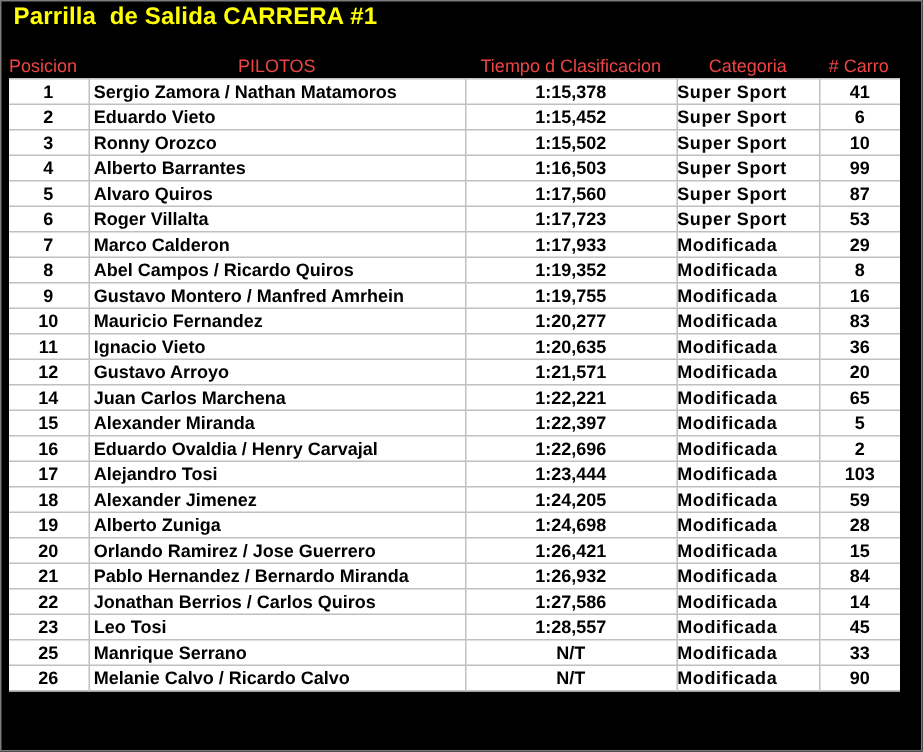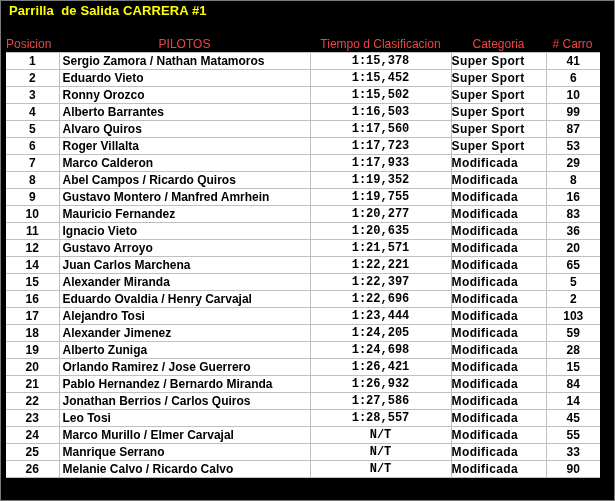--- a/index.html
+++ b/index.html
@@ -20,21 +20,21 @@
       width: 613px; height: 499px;
       border: 1px solid #7a7a7a;
       background: #000000;
     }
     .title {
       position: absolute;
       left: 8px;
       top: 2px;
       color: #ffff00;
       font-weight: bold;
-      font-size: 13px;
+      font-size: 16px;
       letter-spacing: 0.1px;
       white-space: pre;
       text-align: center;
     }
     .header-row {
       position: absolute;
       left: 5px;
       top: 36px;
       height: 15px;
       width: 593px;
@@ -71,21 +71,21 @@
       font-family: "Liberation Sans", sans-serif;
       font-weight: bold;
       font-size: 12px;
       line-height: 16px;
       color: #000000;
       white-space: nowrap;
       overflow: hidden;
     }
     table.grid td.pos { text-align: center; }
     table.grid td.name { text-align: left; padding-left: 3px; }
-    table.grid td.time { text-align: center; font-family: Liberation Mono, monospace; }
+    table.grid td.time { text-align: center; }
     table.grid td.cat { text-align: left; letter-spacing: 0.4px; }
     table.grid td.car { text-align: center; }
     table.grid td:first-child { border-left: none; }
     table.grid td:last-child { border-right: none; }
   </style>
 </head>
 <body>
 
 <div class="frame">
   <div class="title">Parrilla  de Salida CARRERA #1</div>
@@ -255,27 +255,20 @@
           <td class="car">14</td>
         </tr>
         <tr>
           <td class="pos">23</td>
           <td class="name">Leo Tosi</td>
           <td class="time">1:28,557</td>
           <td class="cat">Modificada</td>
           <td class="car">45</td>
         </tr>
         <tr>
-          <td class="pos">24</td>
-          <td class="name">Marco Murillo / Elmer Carvajal</td>
-          <td class="time">N/T</td>
-          <td class="cat">Modificada</td>
-          <td class="car">55</td>
-        </tr>
-        <tr>
           <td class="pos">25</td>
           <td class="name">Manrique Serrano</td>
           <td class="time">N/T</td>
           <td class="cat">Modificada</td>
           <td class="car">33</td>
         </tr>
         <tr>
           <td class="pos">26</td>
           <td class="name">Melanie Calvo / Ricardo Calvo</td>
           <td class="time">N/T</td>

